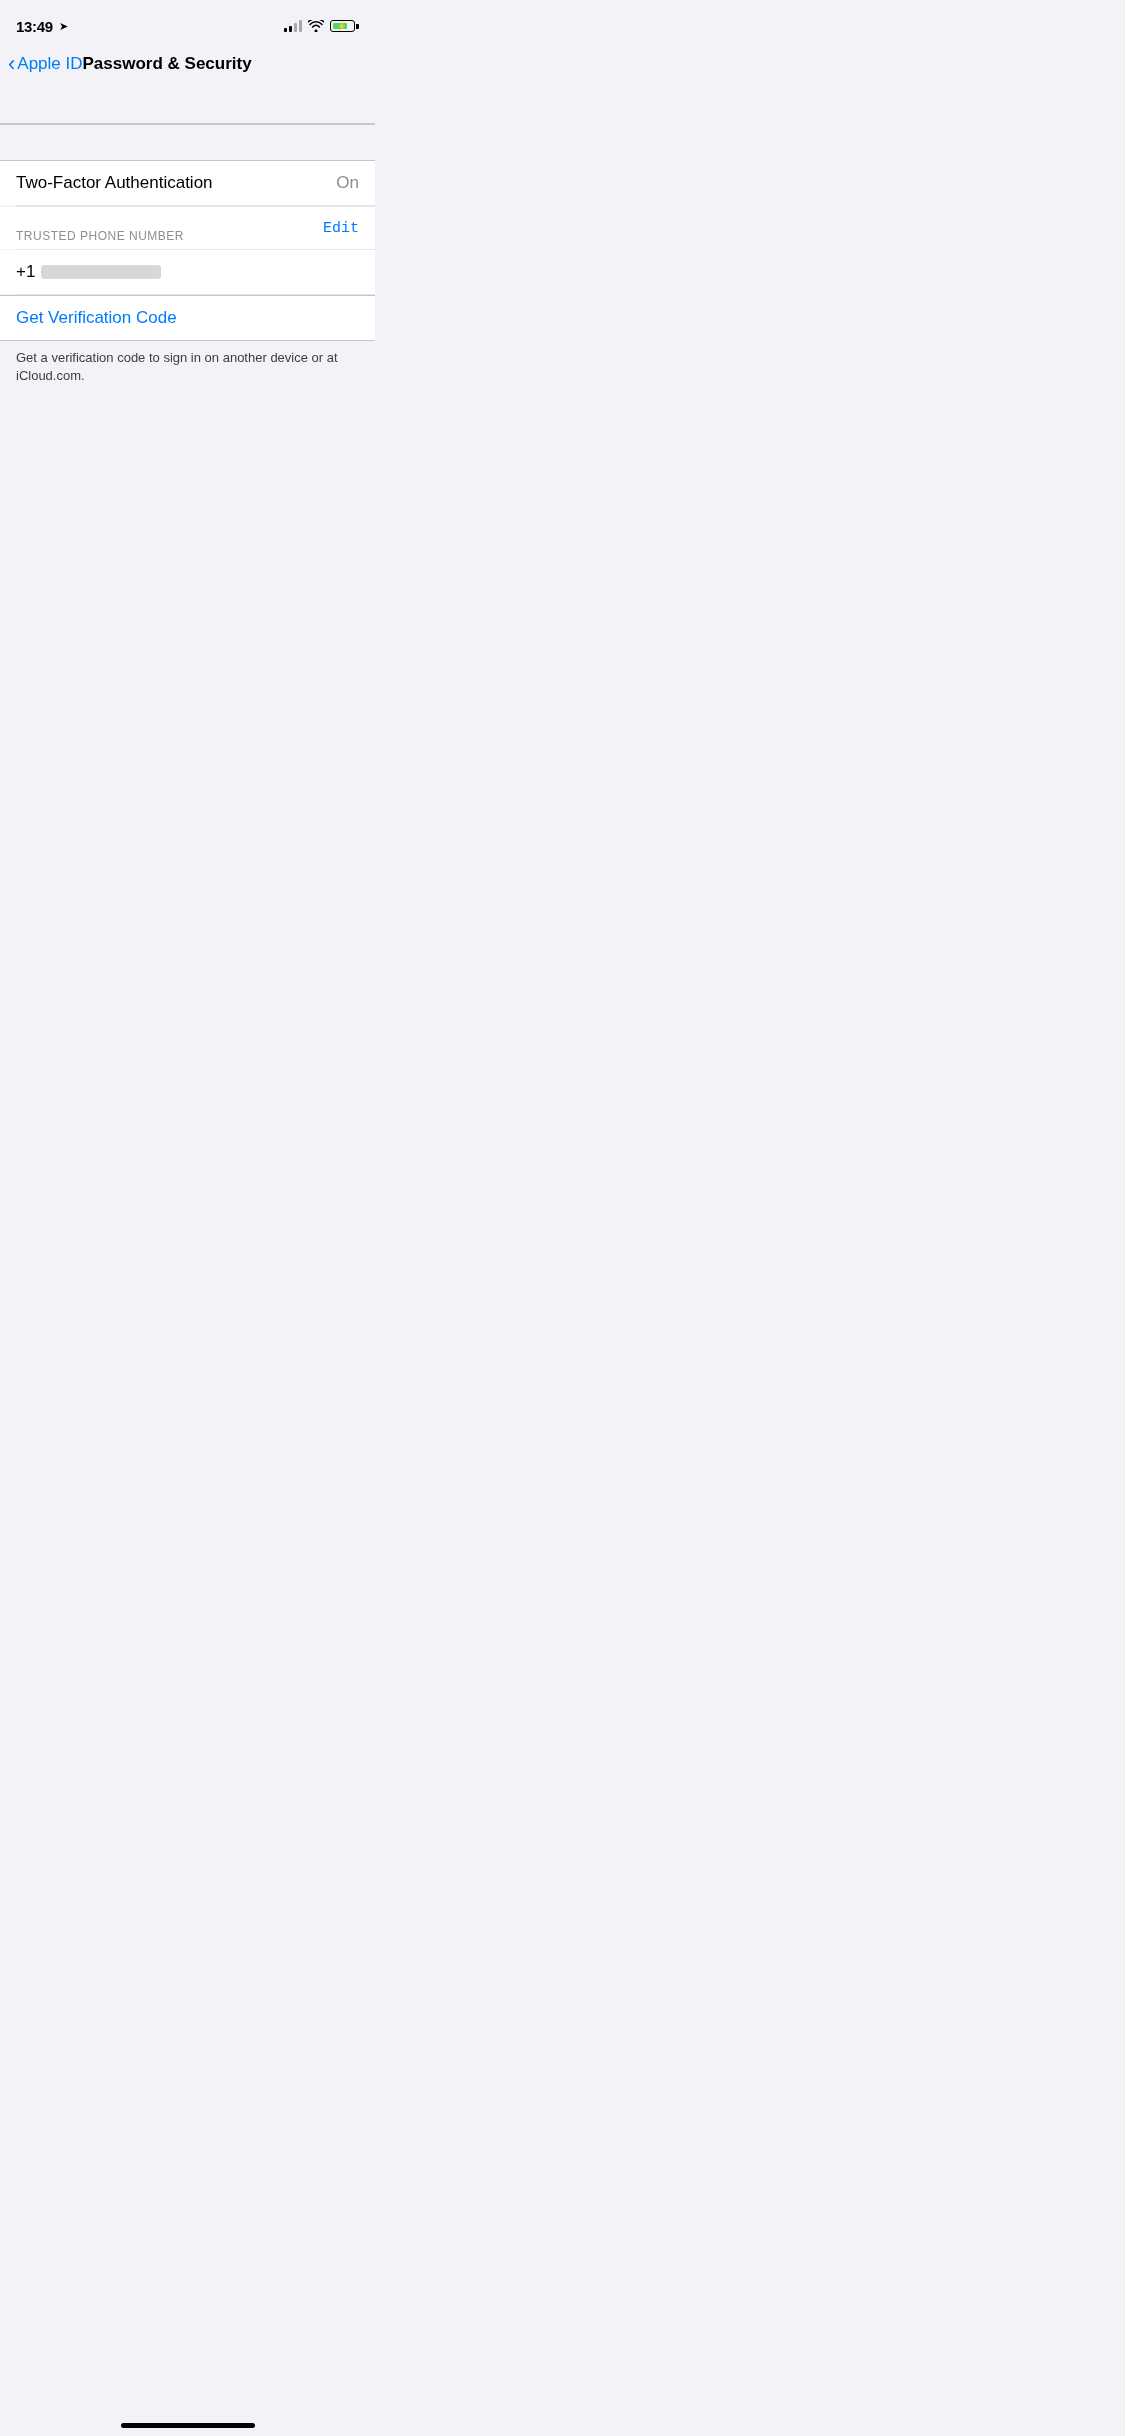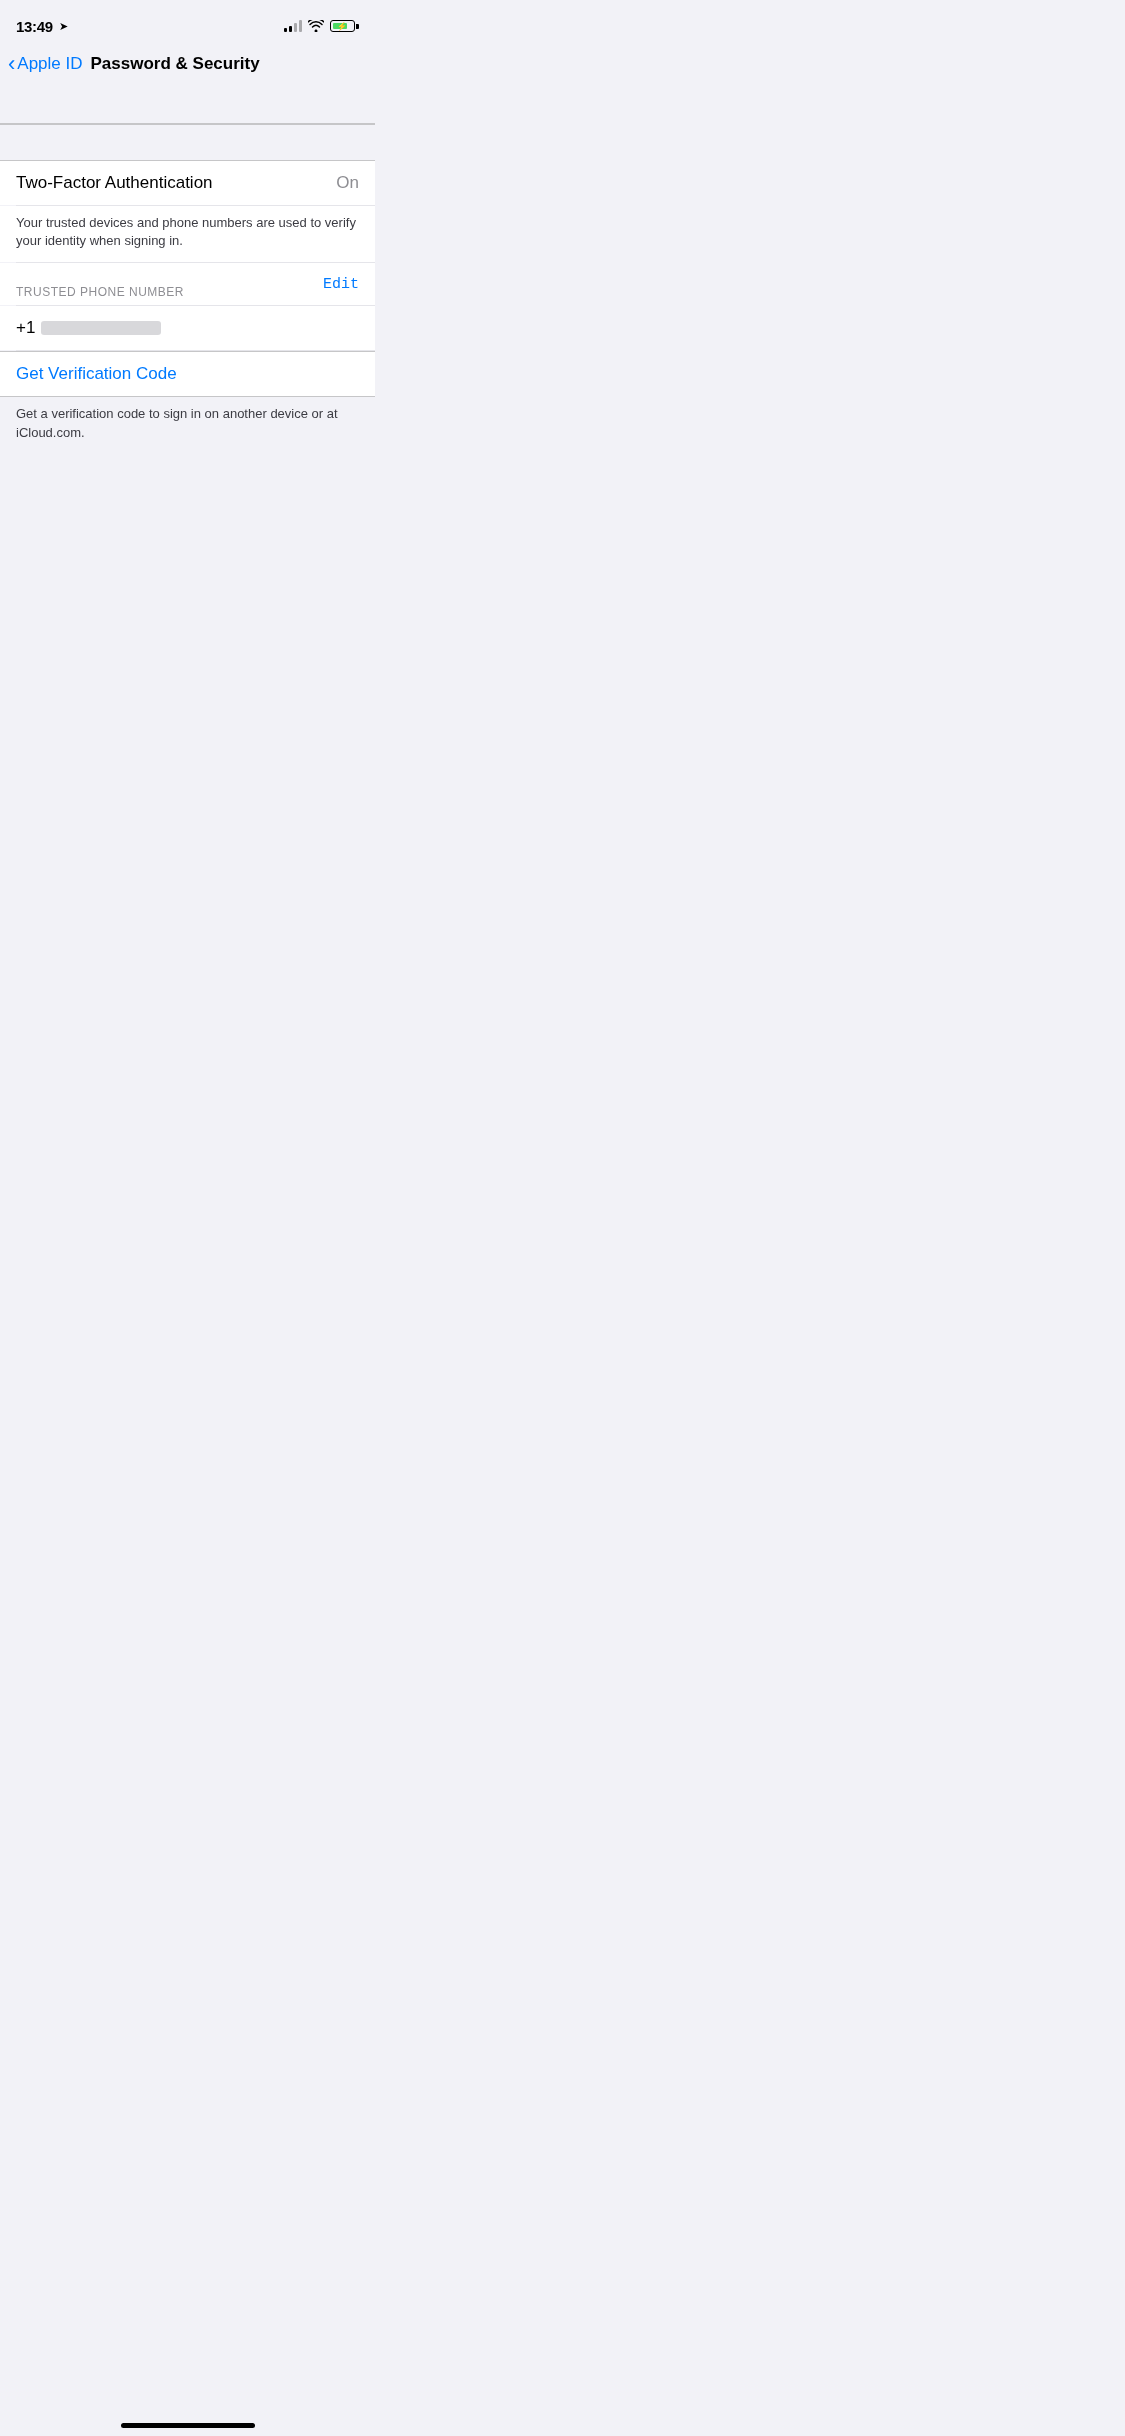--- a/index.html
+++ b/index.html
@@ -105,21 +105,20 @@
       font-weight: 300;
       line-height: 1;
       margin-top: -1px;
     }
     .back-label {
       font-size: 17px;
     }
     .nav-title {
       font-size: 17px;
       font-weight: 600;
-      margin-left: 8px;
       color: #000;
     }
 
     
     .section-divider {
       height: 1px;
       background: #c6c6c8;
       margin: 0;
     }
     .section-gap {
@@ -298,21 +297,20 @@
   <div class="section-gap"></div>
   <div class="section-divider"></div>
 
   <div class="tfa-header">
     <span class="tfa-title">Two-Factor Authentication</span>
     <span class="tfa-status">On</span>
   </div>
 
   <div class="list-separator"></div>
 
-  <div class="info-text">Your trusted devices and phone numbers are used to verify your identity when signing in.</div>
 
   <div class="list-separator"></div>
 
   <div class="section-header-row">
     <span class="section-header-label">TRUSTED PHONE NUMBER</span>
     <span class="section-header-action">Edit</span>
   </div>
 
   <div class="list-separator"></div>
 

